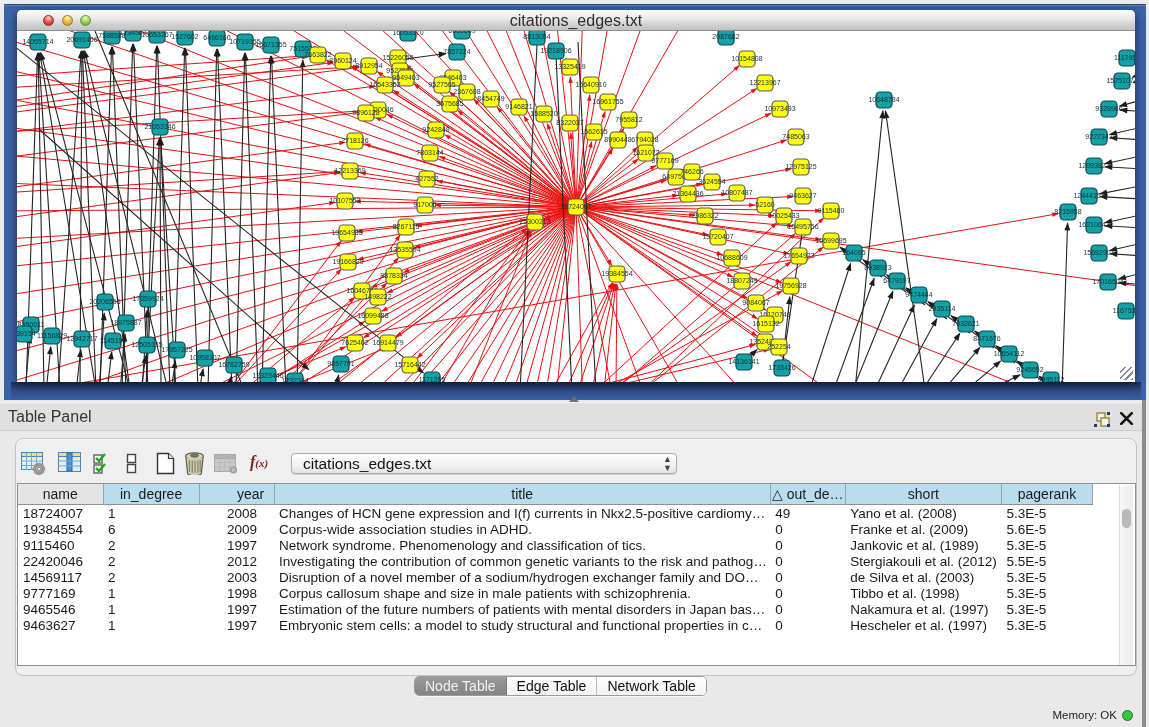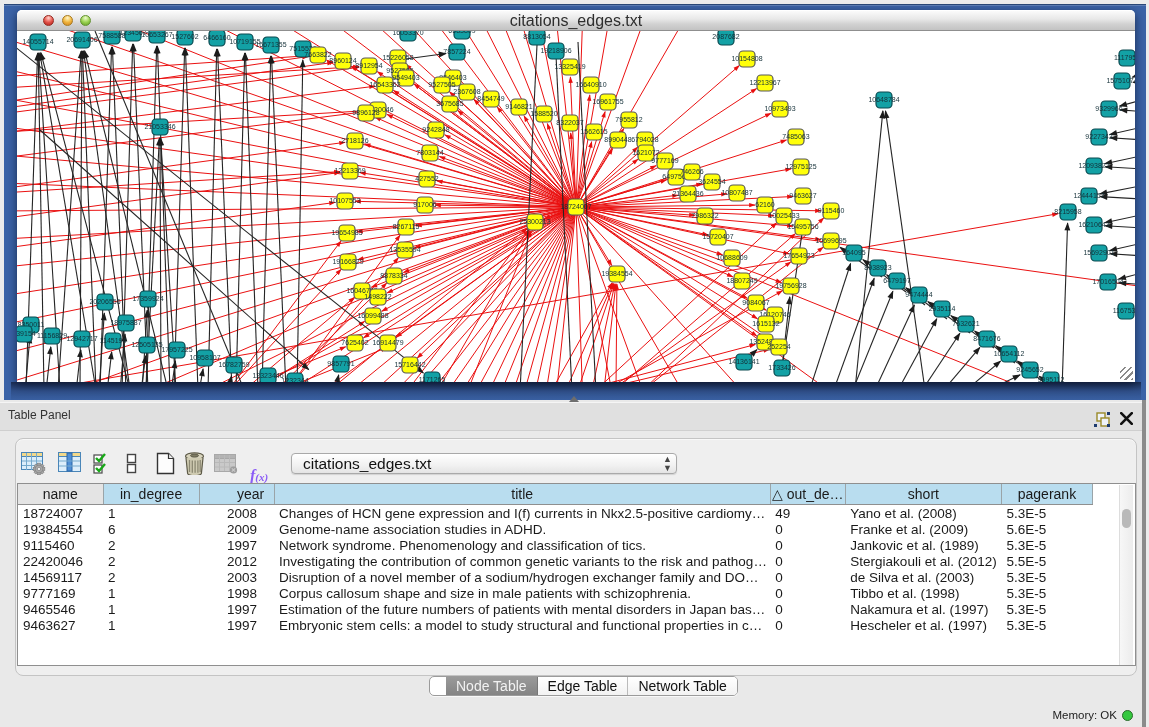--- a/index.html
+++ b/index.html
@@ -19,39 +19,39 @@
 .yn { fill:#ffff0a; stroke:#595959; stroke-width:1.2; }
 .nl { font-size:7px; fill:#143038; text-anchor:middle; font-family:"Liberation Sans",sans-serif; }
 #winshadow { position:absolute; left:-6px; top:372px; width:1130px; height:20px;
   background:linear-gradient(rgba(8,14,34,.62),rgba(18,30,62,.28) 45%,rgba(30,50,95,0)); }
 #grip { position:absolute; right:2px; bottom:2px; width:13px; height:13px;
   background:repeating-linear-gradient(135deg,transparent 0 3px,#8a8a8a 3px 4.5px); }
 
 #splith { position:absolute; left:569px; top:396px; width:0; height:0; border-left:5px solid transparent; border-right:5px solid transparent; border-bottom:6px solid #6e6e6e; z-index:5; }
 #tp { position:absolute; left:0; top:400px; width:1142px; height:327px; background:#e9e9e9; }
 #tpbar { position:absolute; left:0; top:2px; width:100%; height:29px; background:#e0e0e0; border-top:1px solid #f5f5f5; border-bottom:1px solid #cfcfcf; }
-#tpbar .t { position:absolute; left:8px; top:5px; font-size:12px; color:#333; }
+#tpbar .t { position:absolute; left:8px; top:5px; font-size:16px; color:#333; }
 #panel { position:absolute; left:15px; top:38px; width:1122px; height:238px; background:#efefef; border:1px solid #c4c4c4; border-radius:8px; box-shadow:inset 0 1px 0 #f8f8f8; }
 #toolbar { position:absolute; left:3px; top:13px; height:24px; }
 .ic { position:absolute; top:0; }
 #combo { position:absolute; left:275px; top:14px; width:386px; height:21px; border:1px solid #a9a9a9; border-radius:4px;
   background:linear-gradient(#fff,#f1f1f1 60%,#e4e4e4); box-shadow:0 1px 1px rgba(0,0,0,.12); font-size:15.5px; color:#111; }
 #combo .lbl { position:absolute; left:11px; top:1px; }
 #combo .arr { position:absolute; right:4px; top:1px; font-size:9px; color:#444; line-height:9px; text-align:center; }
 #tbl { position:absolute; left:1px; top:44px; width:1119px; height:183px; background:#fff; border:1px solid #8f8f8f; overflow:hidden; }
 table { border-collapse:collapse; table-layout:fixed; width:1075px; font-size:13.5px; color:#1a1a1a; }
 th { height:20px; font-weight:normal; border-right:1px solid #9aa4a8; border-bottom:1px solid #8f8f8f; font-size:14px; padding:0; overflow:hidden; white-space:nowrap; }
 th.h0 { background:#e4e4e4; }
 th.hb { background:#b9ddef; }
 td { height:16px; padding:1px 2px 0 5px; overflow:hidden; white-space:nowrap; font-size:13.5px; line-height:15px; text-overflow:ellipsis; }
 .c0 { width:85px; } .c1 { width:96px; } .c2 { width:75px;padding-left:28px; } .c3 { width:496px; }
 .c4 { width:75px; } .c5 { width:156px; } .c6 { width:91px; }
 #vsb { position:absolute; right:2px; top:1px; width:14px; height:181px; background:linear-gradient(90deg,#f7f7f7,#ececec); border-left:1px solid #ddd; }
 #vsb .th { position:absolute; left:2px; top:24px; width:9px; height:19px; background:#b9b9b9; border-radius:5px; }
-#tabs { position:absolute; left:429px; top:276px; height:20px; display:flex; border:1px solid #9b9b9b; border-radius:5px; overflow:hidden; background:#fff; box-shadow:0 1px 0 rgba(255,255,255,.7);padding-left:16px; }
+#tabs { position:absolute; left:414px; top:276px; height:20px; display:flex; border:1px solid #9b9b9b; border-radius:5px; overflow:hidden; background:#fff; box-shadow:0 1px 0 rgba(255,255,255,.7); }
 #tabs .tab { font-size:14px; padding:1px 10px 0; color:#111; background:linear-gradient(#fff,#f2f2f2); border-right:1px solid #bbb; }
 #tabs .tab.sel { background:linear-gradient(#9a9a9a,#848484); color:#f2f2f2; border-right:1px solid #777; }
 #tabs .tab:last-child { border-right:none; }
 #mem { position:absolute; right:9px; top:309px; font-size:11.5px; color:#222; }
 #mem .dot { display:inline-block; width:11px; height:11px; border-radius:50%; background:#35c83f; border:1px solid #2a6b2a; vertical-align:-2px; margin-left:5px; }
 .fl { position:absolute; }
 </style></head>
 <body>
 <div id="app">
   <div id="desktop"></div>
@@ -661,21 +661,21 @@
           <path d="M3,6 L4.6,21.4 a7,2.6 0 0 0 13.8,0 L20,6" fill="#cfcbb2" stroke="#5d5a48" stroke-width="1.2"></path>
           <path d="M6.5,8 V20 M9.3,8.6 V20.8 M12.1,8.6 V20.8 M14.9,8.6 V20.8 M17.2,8 V20" stroke="#8b8872" stroke-width="1.3"></path>
         </svg>
         <svg class="ic" style="left:195px" width="25" height="23" viewBox="0 0 25 23">
           <rect x="0.5" y="2.5" width="21" height="17" fill="#c9c9c9" stroke="#a8a8a8"></rect>
           <rect x="0.5" y="2.5" width="21" height="4" fill="#b3b3b3" stroke="#a8a8a8"></rect>
           <path d="M5.5,3 V19 M10.5,3 V19 M15.5,3 V19 M1,10.5 H21 M1,15 H21" stroke="#b9b9b9"></path>
           <circle cx="19.5" cy="18" r="3.6" fill="#9d9d9d"></circle>
           <path d="M17.8,16.3 l3.4,3.4 m0,-3.4 l-3.4,3.4" stroke="#c9c9c9" stroke-width="1.2"></path>
         </svg>
-        <div class="ic" style="left:231px; top:1px; width:30px; font-family:'Liberation Serif',serif; font-style:italic; font-weight:bold; font-size:16px; color:#8b5cf6;margin-top:14px;">f<span style="font-size:11px;">(x)</span></div>
+        <div class="ic" style="left:231px; top:1px; width:30px; font-family:'Liberation Serif',serif; font-style:italic; font-weight:bold; font-size:16px; color:#7f1d1d;">f<span style="font-size:11px;">(x)</span></div>
       </div>
       <div id="combo">
           <span class="lbl">citations_edges.txt</span>
           <span class="arr">▲<br>▼</span>
         </div>
       <div id="tbl">
         <table>
           <tbody>
               <tr>
             <th class="h0 c0">name</th>
@@ -692,21 +692,21 @@
                 <td class="c2">2008</td>
                 <td class="c3">Changes of HCN gene expression and I(f) currents in Nkx2.5‑positive cardiomyocytes.</td>
                 <td class="c4">49</td>
                 <td class="c5">Yano et al. (2008)</td>
                 <td class="c6">5.3E‑5</td>
               </tr>
 <tr>
                 <td class="c0">19384554</td>
                 <td class="c1">6</td>
                 <td class="c2">2009</td>
-                <td class="c3">Genome‑name association studies in ADHD.</td>
+                <td class="c3">Corpus‑wide association studies in ADHD.</td>
                 <td class="c4">0</td>
                 <td class="c5">Franke et al. (2009)</td>
                 <td class="c6">5.6E‑5</td>
               </tr>
 <tr>
                 <td class="c0">9115460</td>
                 <td class="c1">2</td>
                 <td class="c2">1997</td>
                 <td class="c3">Network syndrome. Phenomenology and classification of tics.</td>
                 <td class="c4">0</td>

